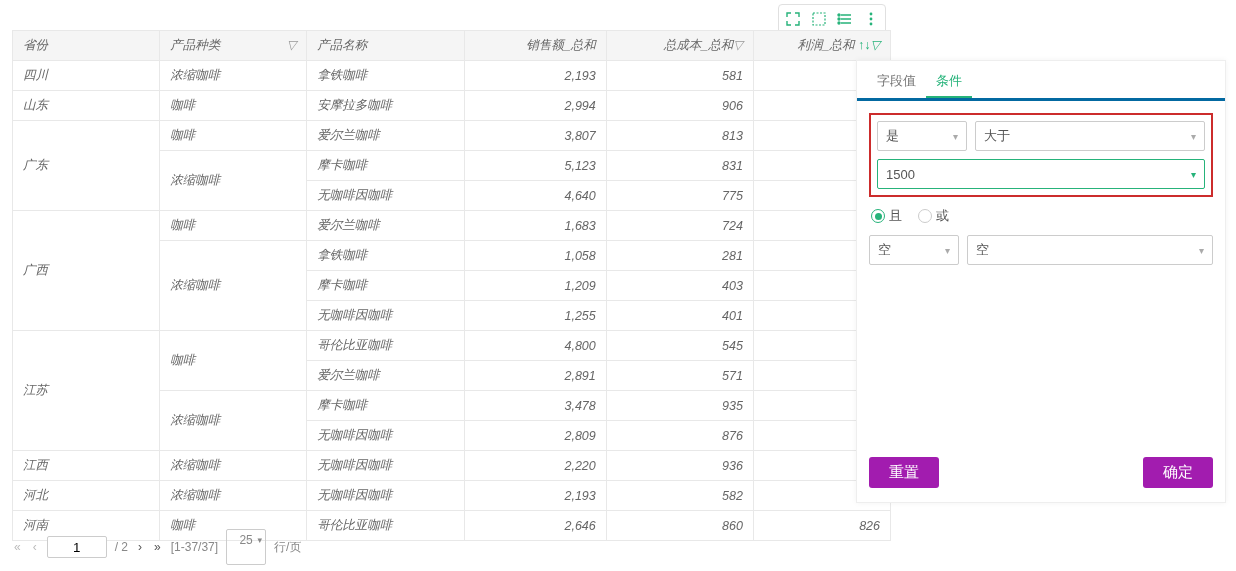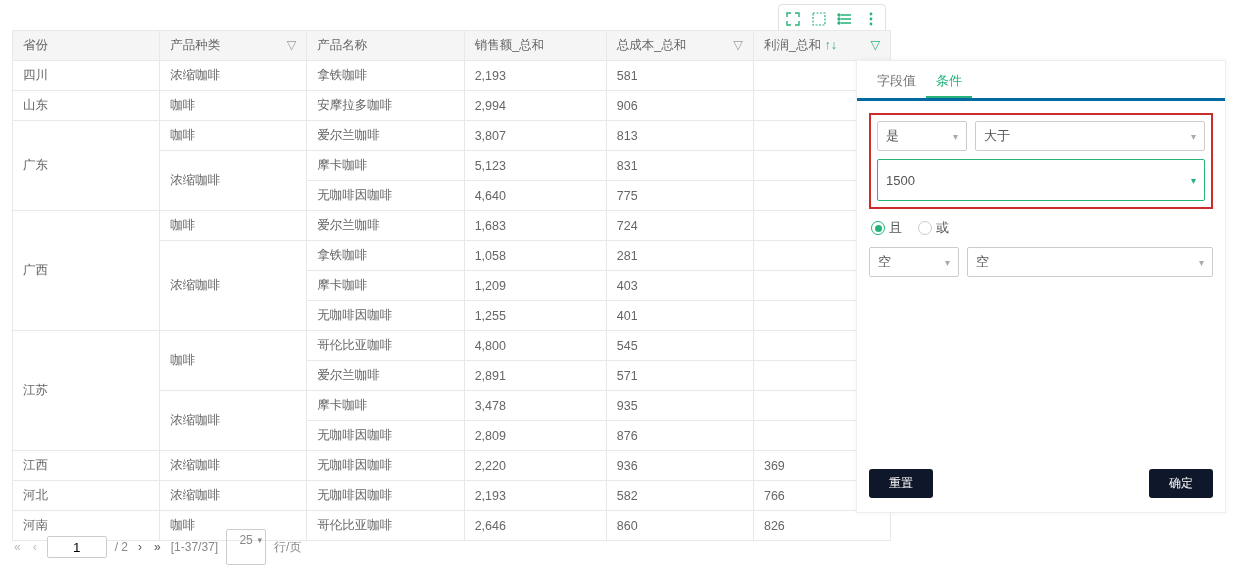--- a/index.html
+++ b/index.html
@@ -3,53 +3,53 @@
 <meta charset="utf-8">
 <style>
 * { box-sizing: border-box; margin: 0; padding: 0; }
 body { font-family: Arial, "Microsoft YaHei", sans-serif; font-size: 13px; color: #555; background: #fff; }
 .container { position: relative; width: 1236px; height: 571px; }
 
 .toolbar { position: absolute; top: 4px; right: 350px; display: flex; gap: 2px; border: 1px solid #e0e0e0; border-radius: 4px; padding: 2px; background: #fff; }
 .toolbar .tbtn { width: 24px; height: 24px; display: flex; align-items: center; justify-content: center; cursor: pointer; color: #26b37a; }
 
 .table-wrap { position: absolute; top: 30px; left: 12px; right: 345px; bottom: 40px; border-collapse: collapse; }
-table { width: 100%; border-collapse: collapse; table-layout: fixed; }
+table { width: 100%; border-collapse: collapse; table-layout: fixed; font-style: italic; }
 th, td { border: 1px solid #e8e8e8; padding: 6px 10px; height: 30px; font-weight: normal; font-size: 12.5px; color: #666; }
 th { background: #f5f5f5; text-align: left; position: relative; }
-th.num, td.num { text-align: left; }
+th.num, td.num { text-align: right; }
 .filter-icon { float: right; color: #999; }
 .filter-icon.active { color: #26b37a; }
 .sort-icon { color: #26b37a; font-weight: bold; }
 
 .pager { position: absolute; bottom: 6px; left: 12px; display: flex; align-items: center; gap: 8px; color: #888; font-size: 12px; }
 .pager .pbtn { color: #bbb; cursor: default; padding: 0 2px; }
 .pager .pbtn.en { color: #555; cursor: pointer; }
 .pager input { width: 60px; height: 22px; text-align: center; border: 1px solid #ccc; border-radius: 2px; }
 .pager .psel { width: 40px; height: 36px; border: 1px solid #ccc; border-radius: 2px; text-align: center; position: relative; display:inline-block; line-height:20px; }
 .pager .psel .car { position:absolute; right:3px; color:#888; font-size:9px; }
 
 .panel { position: absolute; top: 60px; right: 10px; width: 370px; border: 1px solid #eee; background: #fff; box-shadow: 0 0 6px rgba(0,0,0,0.05); }
 .tabs { display: flex; border-bottom: 3px solid #0369a1; padding: 5px 10px 0 10px; }
 .tab { padding: 6px 10px; color: #777; cursor: pointer; }
 .tab.active { color: #26b37a; border-bottom: 2px solid #26b37a; }
 .panel-body { padding: 12px; }
 .highlight-box { border: 2px solid #cc2c2c; padding: 6px; margin-bottom: 8px; }
 .row { display: flex; gap: 8px; }
 .sel { flex: 1; height: 30px; border: 1px solid #ccc; border-radius: 2px; display: flex; align-items: center; padding: 0 8px; position: relative; background: #fff; }
 .sel .caret { position: absolute; right: 8px; color: #aaa; font-size: 10px; }
-.inp { flex: 1; height: 42px; border: 1px solid #26b37a; border-radius: 2px; padding: 0 8px; display: flex; align-items: center; position: relative; }
+.inp { flex: 1; height: 30px; border: 1px solid #26b37a; border-radius: 2px; padding: 0 8px; display: flex; align-items: center; position: relative; }
 .inp .caret { position: absolute; right: 8px; color: #26b37a; font-size: 10px; }
 .radios { display: flex; gap: 16px; margin: 10px 0 10px 2px; align-items: center; }
 .radio { display: flex; align-items: center; gap: 4px; cursor: pointer; }
 .rcircle { width: 14px; height: 14px; border: 1.5px solid #ccc; border-radius: 50%; display: flex; align-items: center; justify-content: center; }
 .rcircle.checked { border-color: #26b37a; }
 .rcircle.checked::after { content: ""; width: 7px; height: 7px; background: #26b37a; border-radius: 50%; }
 .panel-foot { display: flex; justify-content: space-between; padding: 10px 12px 14px 12px; }
-.btn { padding: 6px 20px; background: #0f172a; color: #fff; border: none; border-radius: 3px; cursor: pointer; font-size: 12px; }
+.btn { padding: 6px 20px; background: #a21caf; color: #fff; border: none; border-radius: 3px; cursor: pointer; font-size: 15px; }
 .profit-cell { padding-left: 10px; }
 </style>
 </head>
 <body>
 
 <div class="container">
 
   <div class="toolbar">
     <div class="tbtn">
         <svg width="16" height="16" viewBox="0 0 16 16" stroke="#26b37a" stroke-width="1.4" fill="none">

